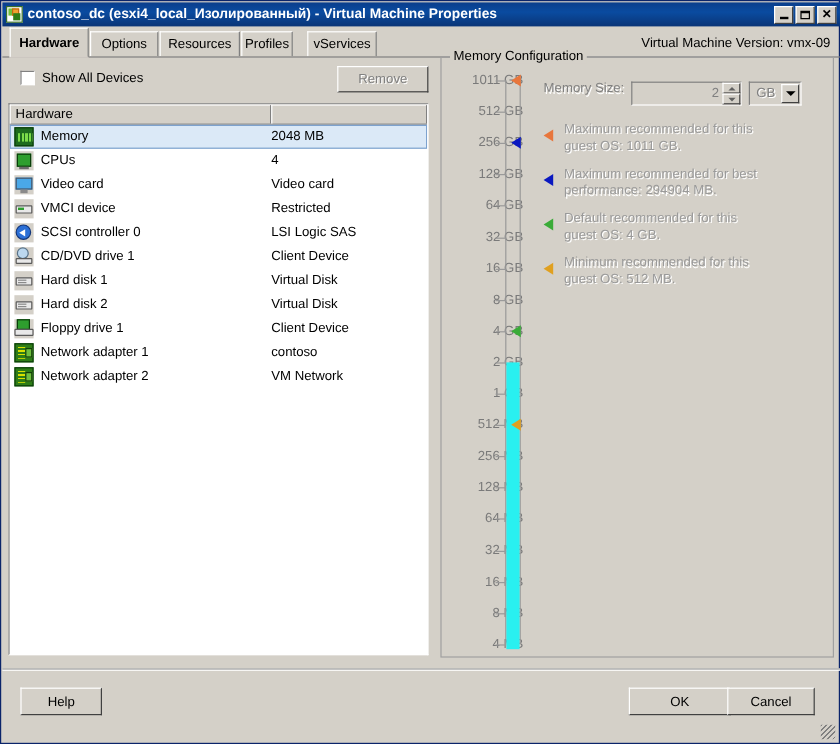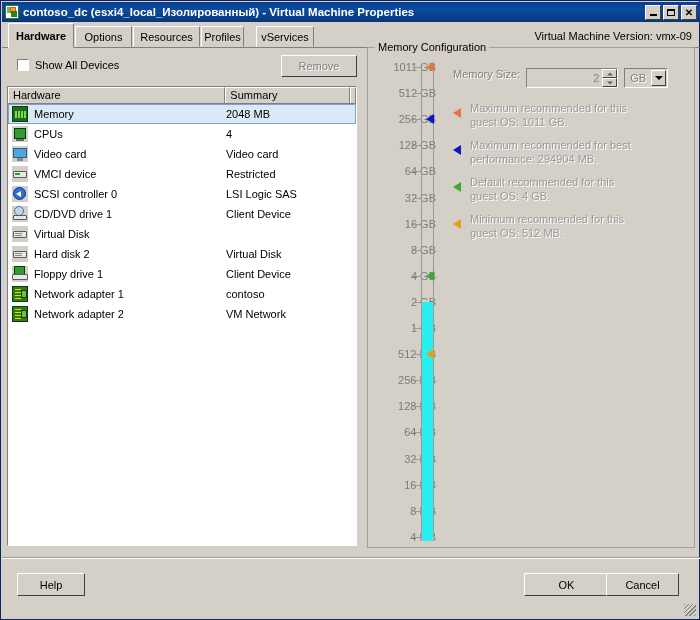--- a/index.html
+++ b/index.html
@@ -287,21 +287,20 @@
     <div class="showall">
       <span class="chk"></span>
       <span>Show All Devices</span>
     </div>
     <div class="btn" id="add-btn">Add...</div>
     <div class="btn disabled" id="remove-btn">Remove</div>
 
     <div class="listbox">
       <div class="lhead">
         <div class="lh-hw">Hardware</div>
-        <div class="lh-sum">Summary</div>
         <div class="lh-end"></div>
       </div>
       <div id="hw-rows">
           <div class="lrow selected">
             <span class="ico ic-memory"></span>
             <span class="nm">Memory</span>
             <span class="sm">2048 MB</span>
           </div>
           <div class="lrow">
             <span class="ico ic-cpu"></span>
@@ -323,20 +322,21 @@
             <span class="nm">SCSI controller 0</span>
             <span class="sm">LSI Logic SAS</span>
           </div>
           <div class="lrow">
             <span class="ico ic-cd"></span>
             <span class="nm">CD/DVD drive 1</span>
             <span class="sm">Client Device</span>
           </div>
           <div class="lrow">
             <span class="ico ic-hdd"></span>
+            <span class="nm">Hard disk 1</span>
             <span class="sm">Virtual Disk</span>
           </div>
           <div class="lrow">
             <span class="ico ic-hdd"></span>
             <span class="nm">Hard disk 2</span>
             <span class="sm">Virtual Disk</span>
           </div>
           <div class="lrow">
             <span class="ico ic-floppy"></span>
             <span class="nm">Floppy drive 1</span>

